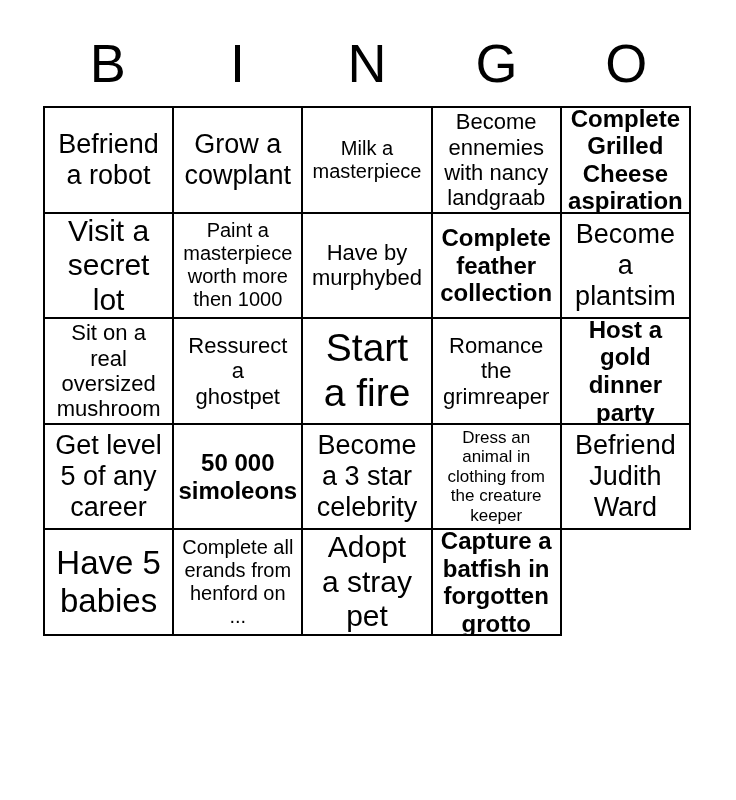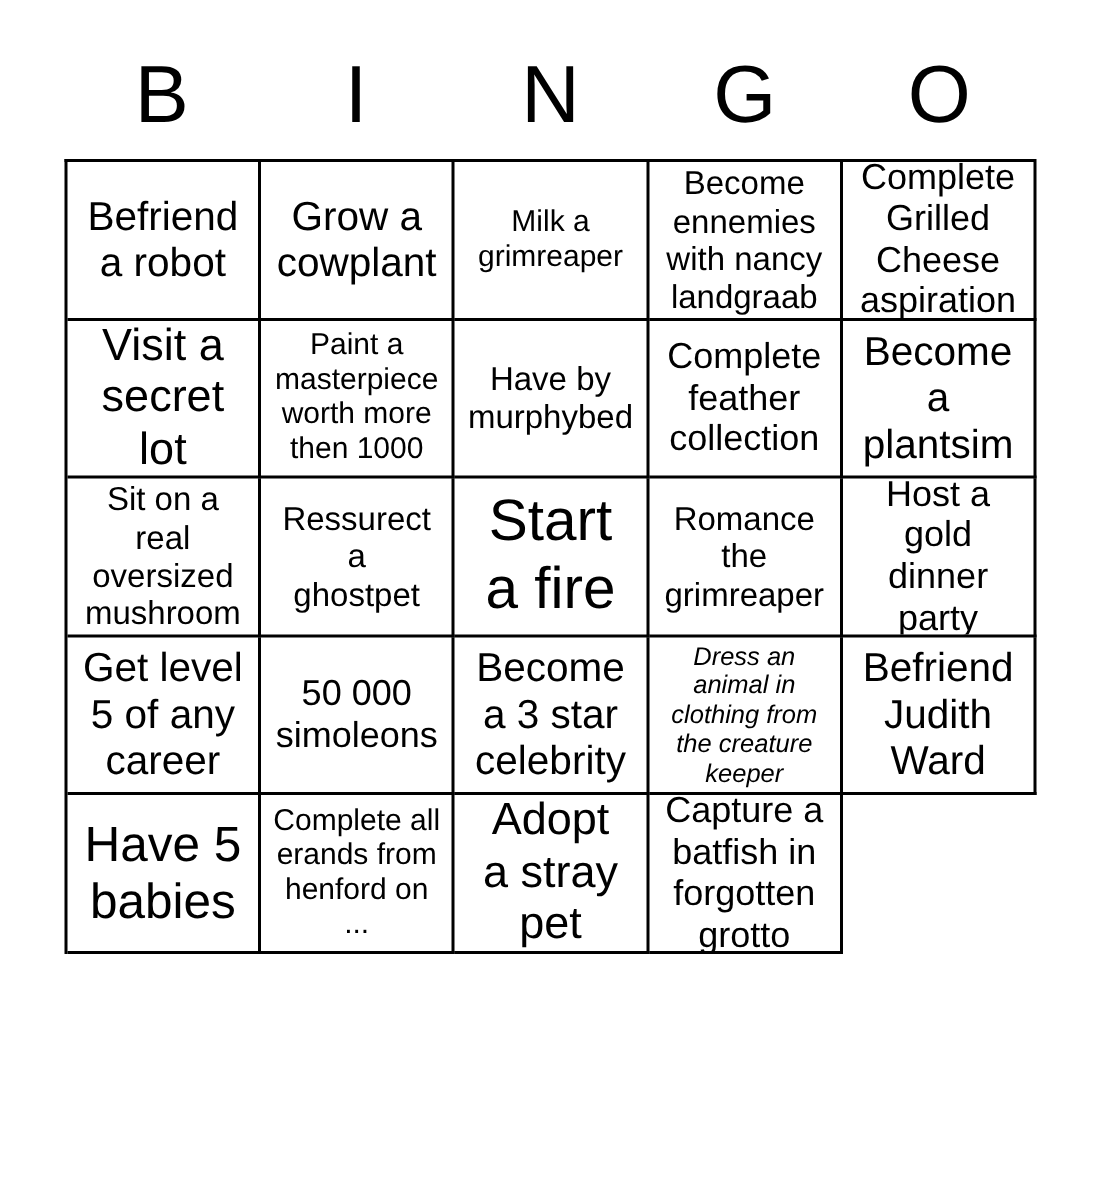--- a/index.html
+++ b/index.html
@@ -49,24 +49,24 @@
     align-items: center;
     justify-content: center;
     text-align: center;
     padding: 2px;
     overflow: hidden;
   }
   .cell .txt {
     white-space: pre-line;
     line-height: 1.15;
   }
-  .fs17 { font-size: 17px; font-style: italic; }
+  .fs17 { font-size: 17px; }
   .fs20 { font-size: 20px; }
   .fs22 { font-size: 22px; }
-  .fs24 { font-size: 24px; }
+  .fs24 { font-size: 24px; font-weight: bold; }
   .fs27 { font-size: 27px; }
   .fs30 { font-size: 30px; }
   .fs33 { font-size: 33px; }
   .fs39 { font-size: 39px; }
 </style>
 </head>
 <body>
 
 <div class="card">
 
@@ -83,21 +83,21 @@
     <div class="cell">
         <span class="txt fs27">Befriend
 a robot</span>
       </div>
     <div class="cell">
         <span class="txt fs27">Grow a
 cowplant</span>
       </div>
     <div class="cell">
         <span class="txt fs20">Milk a
-grimreaper</span>
+masterpiece</span>
       </div>
     <div class="cell">
         <span class="txt fs22">Become
 ennemies
 with nancy
 landgraab</span>
       </div>
     <div class="cell">
         <span class="txt fs24">Complete
 Grilled

